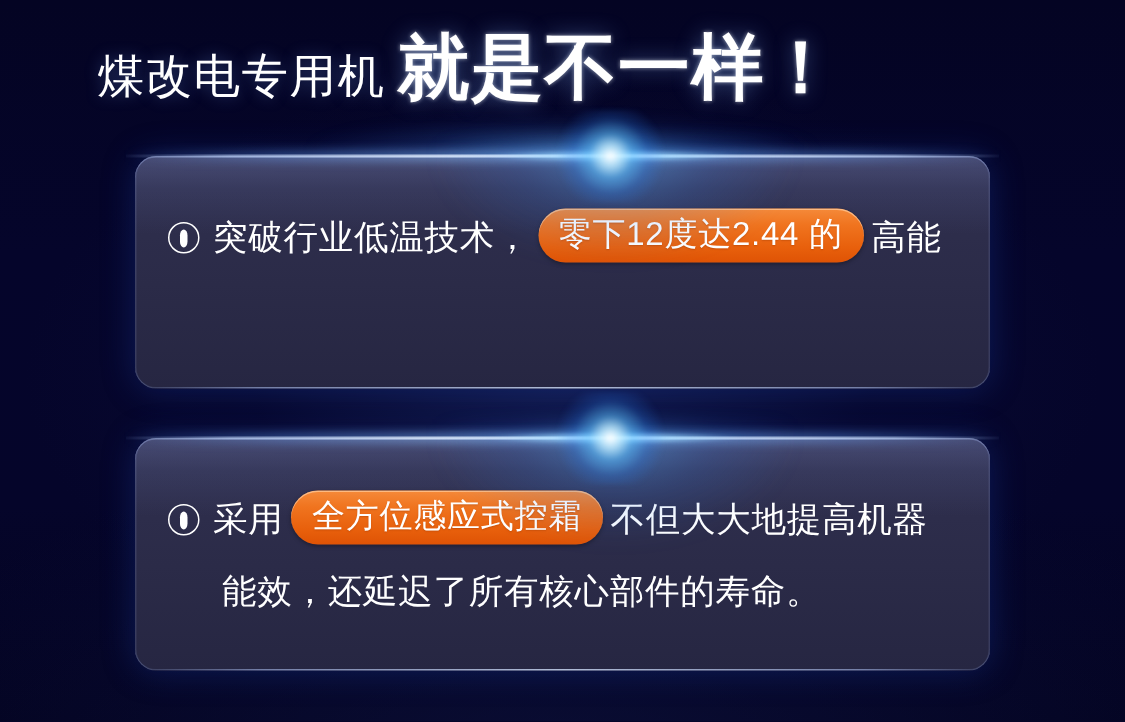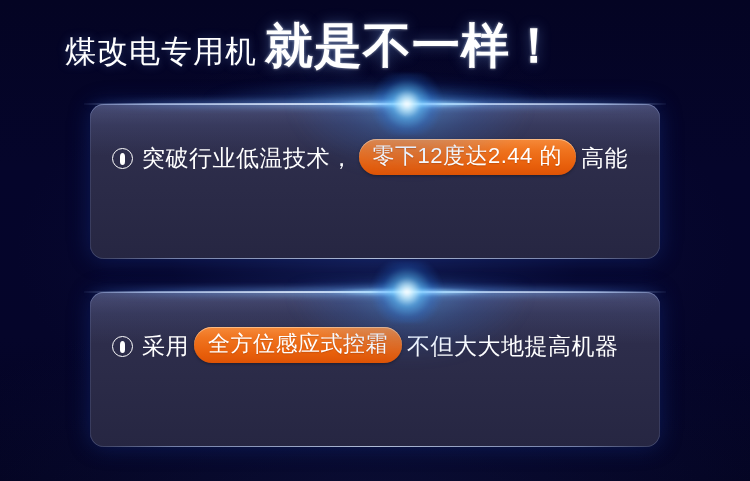--- a/index.html
+++ b/index.html
@@ -271,20 +271,21 @@
     <div class="flare-spike"></div>
     <div class="flare"></div>
   </div>
   <div class="underline underline-1"></div>
 
   <div class="card card-2">
     <div class="card-body">
       <span class="line">
         <span class="bullet-icon"></span><span class="txt">采用</span><span class="pill">全方位感应式控霜</span><span class="txt">不但大大地提高机器</span>
       </span>
+      <span class="line line-2">能效，还延迟了所有核心部件的寿命。</span>
     </div>
   </div>
 
   <div class="beam beam-2">
     <div class="bar-soft"></div>
     <div class="bar"></div>
     <div class="flare-bloom"></div>
     <div class="flare-spike"></div>
     <div class="flare"></div>
   </div>

